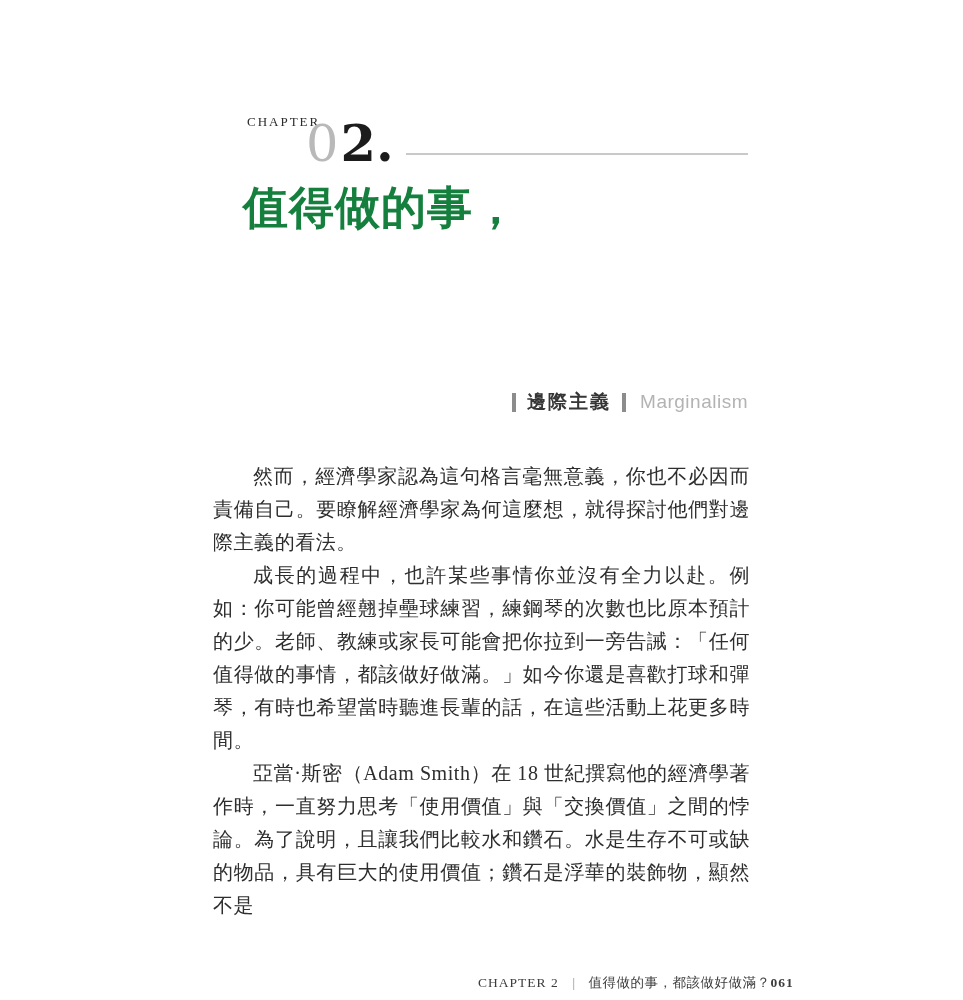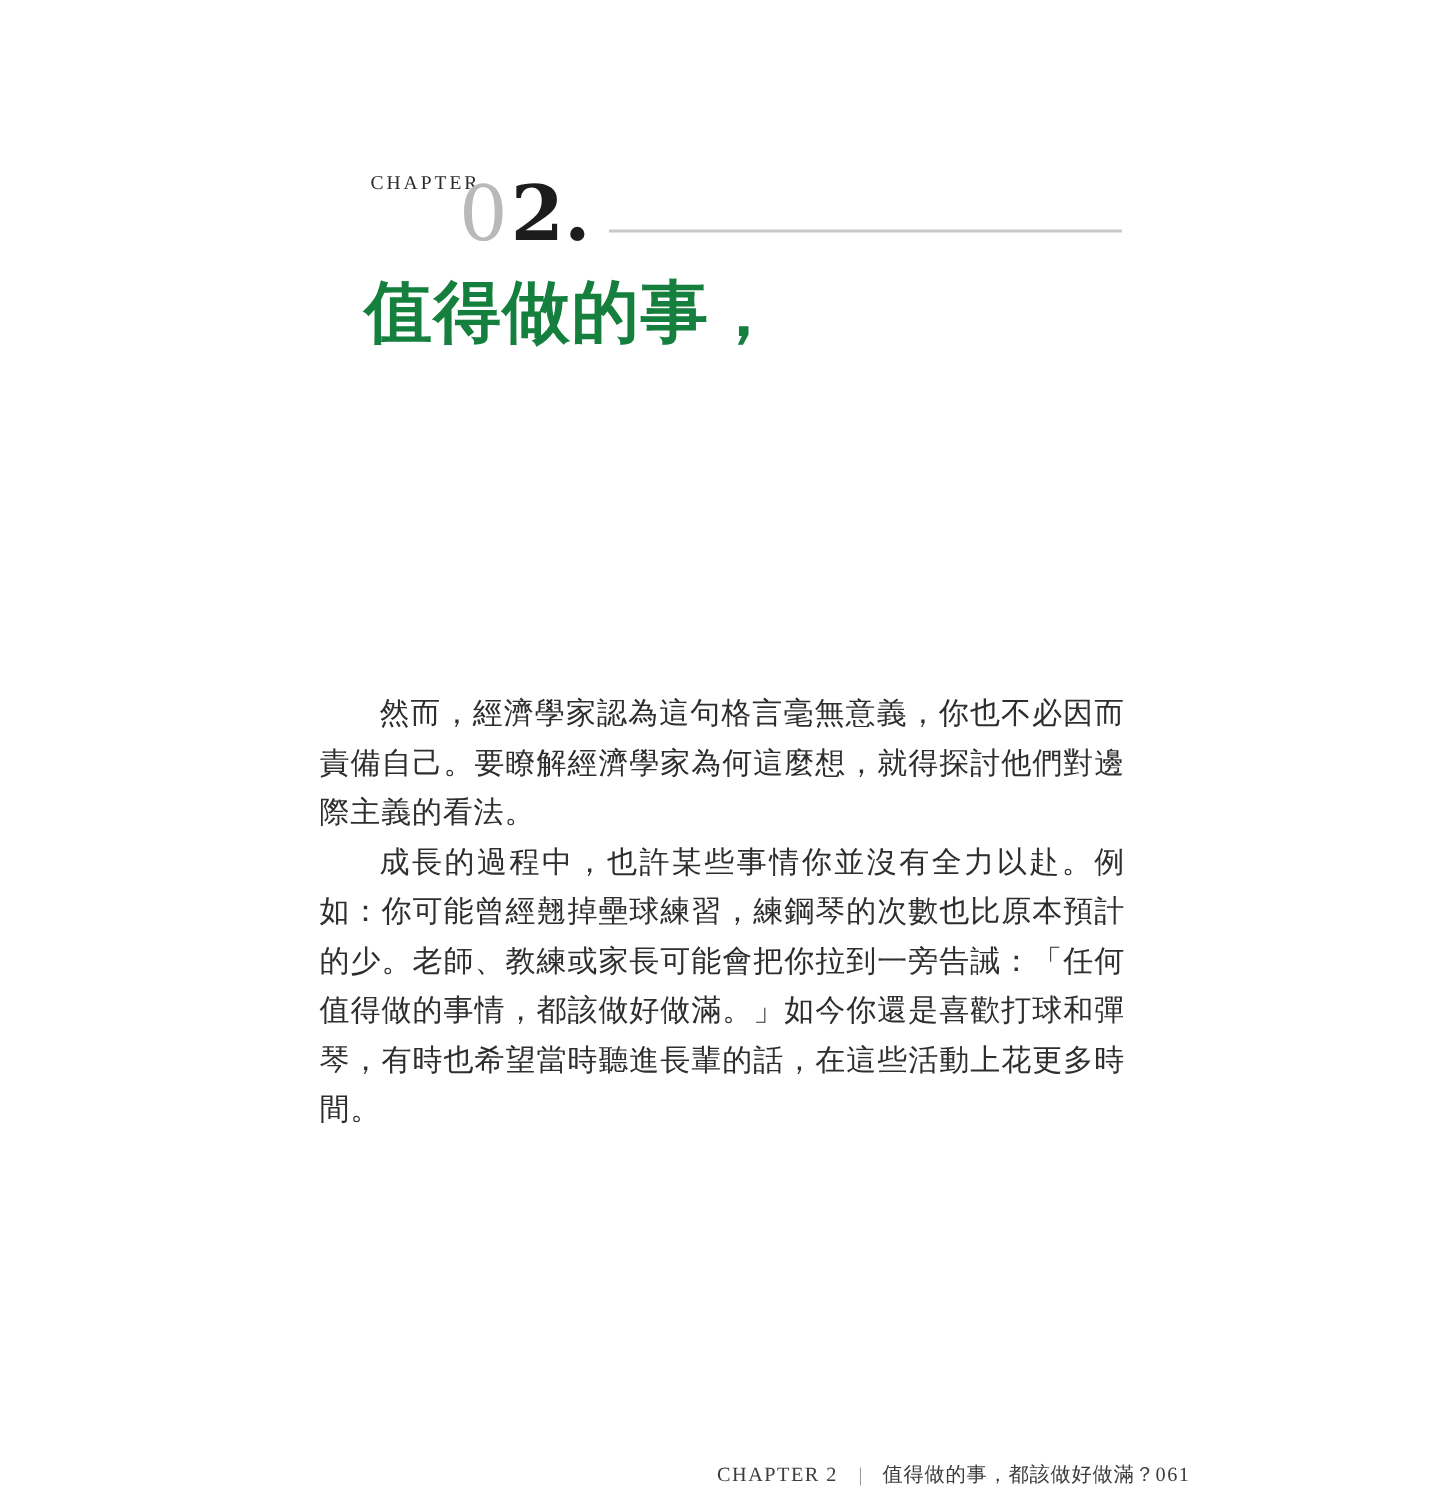--- a/index.html
+++ b/index.html
@@ -145,43 +145,51 @@
     color: #9a9a9a;
     margin: 0 9px;
     font-size: 12px;
   }
   .footer-title {
     letter-spacing: 0.5px;
   }
   .footer-page {
     margin-left: auto;
     letter-spacing: 1px;
+    font-weight: bold;
   }
 </style>
 </head>
 <body>
 
 <div class="page">
 
   <div class="chapter-header">
     <div class="chapter-label">CHAPTER</div>
     <div class="chapter-number">
       <span class="num-light">0</span><span class="num-dark">2.</span>
     </div>
     <div class="chapter-rule"></div>
   </div>
 
   <div class="page-title">
     <div>值得做的事，</div>
   </div>
 
+  <div class="section-label">
+    <span class="section-bar"></span>
+    <span class="section-zh">邊際主義</span>
+    <span class="section-bar"></span>
+    <span class="section-en">Marginalism</span>
+  </div>
 
   <div class="body-text">
     <p>然而，經濟學家認為這句格言毫無意義，你也不必因而責備自己。要瞭解經濟學家為何這麼想，就得探討他們對邊際主義的看法。</p>
     <p>成長的過程中，也許某些事情你並沒有全力以赴。例如：你可能曾經翹掉壘球練習，練鋼琴的次數也比原本預計的少。老師、教練或家長可能會把你拉到一旁告誡：「任何值得做的事情，都該做好做滿。」如今你還是喜歡打球和彈琴，有時也希望當時聽進長輩的話，在這些活動上花更多時間。</p>
+    <p>亞當·斯密（Adam Smith）在 18 世紀撰寫他的經濟學著作時，一直努力思考「使用價值」與「交換價值」之間的悖論。為了說明，且讓我們比較水和鑽石。水是生存不可或缺的物品，具有巨大的使用價值；鑽石是浮華的裝飾物，顯然不是</p>
   </div>
 
   <div class="page-footer">
     <span class="footer-chapter">CHAPTER 2</span>
     <span class="footer-sep">｜</span>
     <span class="footer-title">值得做的事，都該做好做滿？</span>
     <span class="footer-page">061</span>
   </div>
 
 </div>

